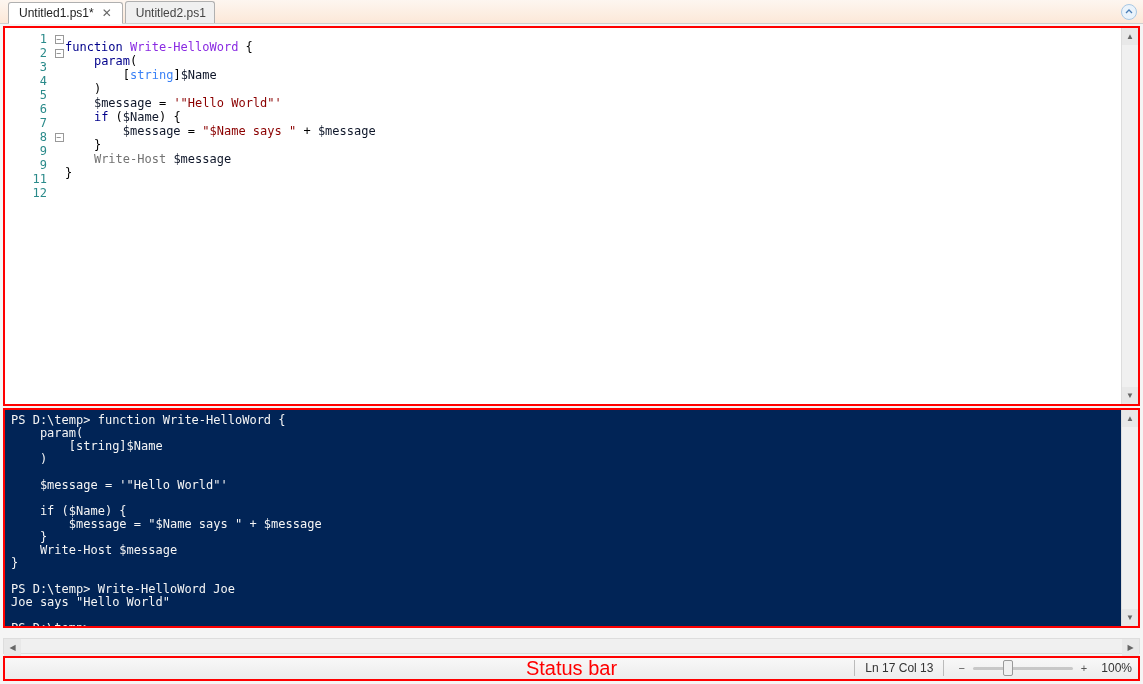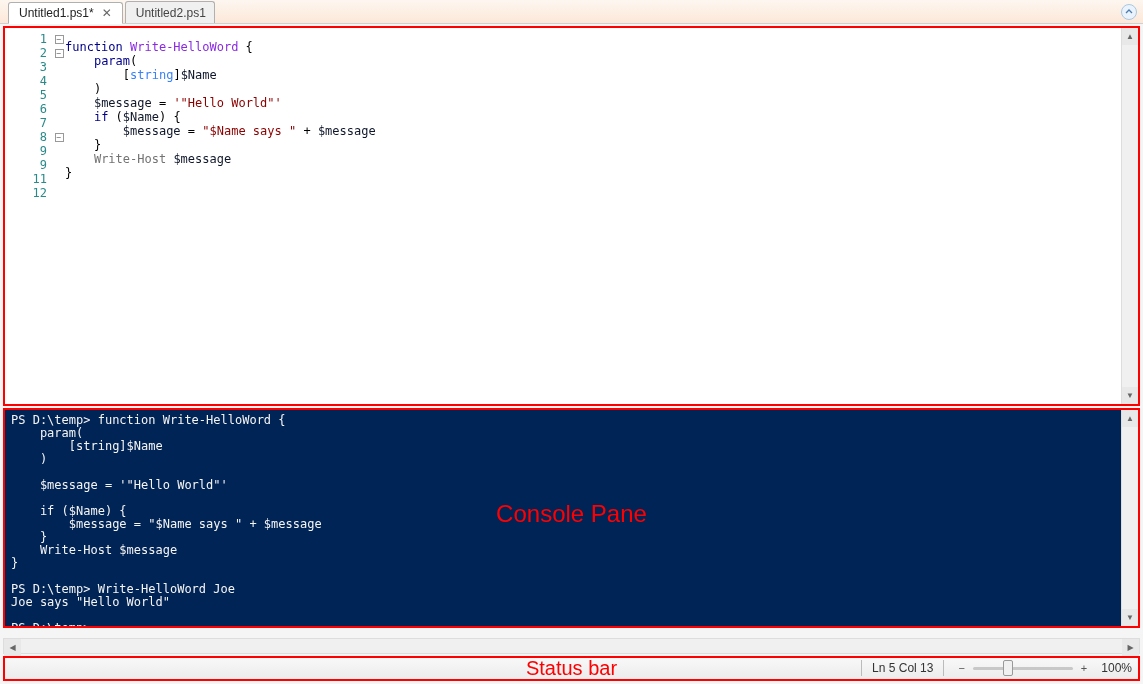--- a/index.html
+++ b/index.html
@@ -301,33 +301,32 @@
 }
 
 PS D:\temp&gt; Write-HelloWord Joe
 Joe says "Hello World"
 
 PS D:\temp&gt;</div>
   <div class="script-scroll">
     <div class="scroll-arrow" style="top:0">▲</div>
     <div class="scroll-arrow" style="bottom:0">▼</div>
   </div>
-  <div class="pane-label console-label">Console Pane</div>
 </div>
 
 <div class="console-hscroll">
   <div class="scroll-arrow" style="left:0;width:17px;">◀</div>
   <div class="scroll-arrow" style="right:0;width:17px;">▶</div>
 </div>
 
 <div class="status-bar-wrap">
   <div class="status-label">Status bar</div>
   <div class="status-right">
     <div class="divider"></div>
-    <span>Ln 5  Col 13</span>
+    <span>Ln 17  Col 13</span>
     <div class="divider"></div>
     <div class="zoom-slider">
       <span class="slider-btn">−</span>
       <div class="slider-track">
         <div class="slider-thumb"></div>
       </div>
       <span class="slider-btn">+</span>
     </div>
     <span>100%</span>
   </div>

